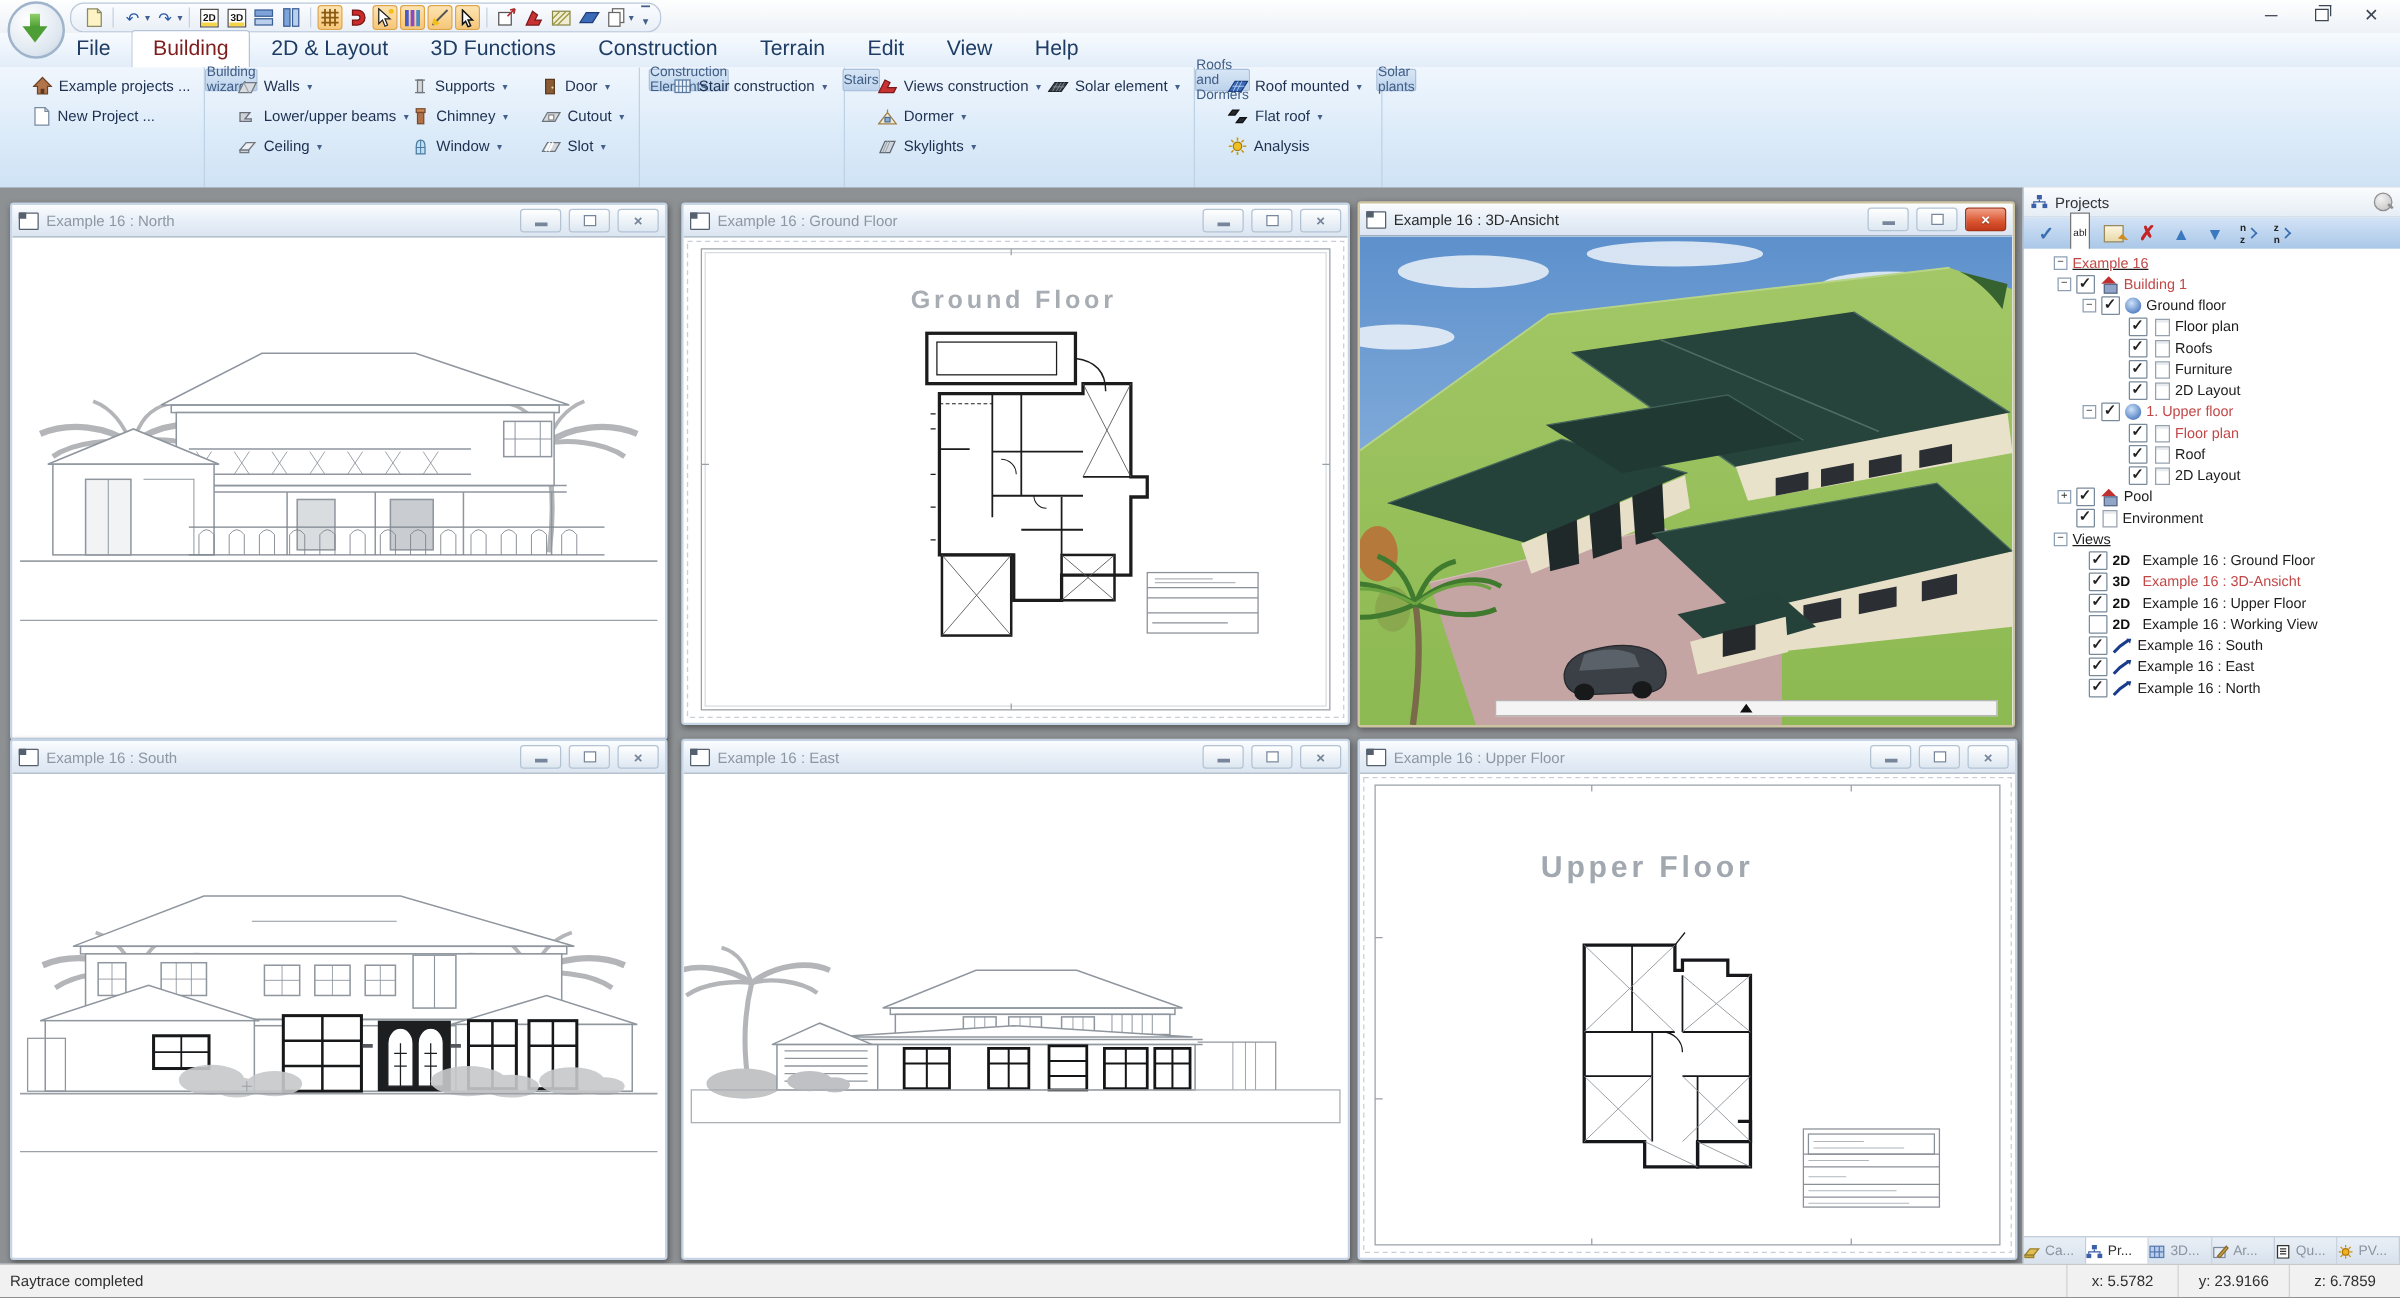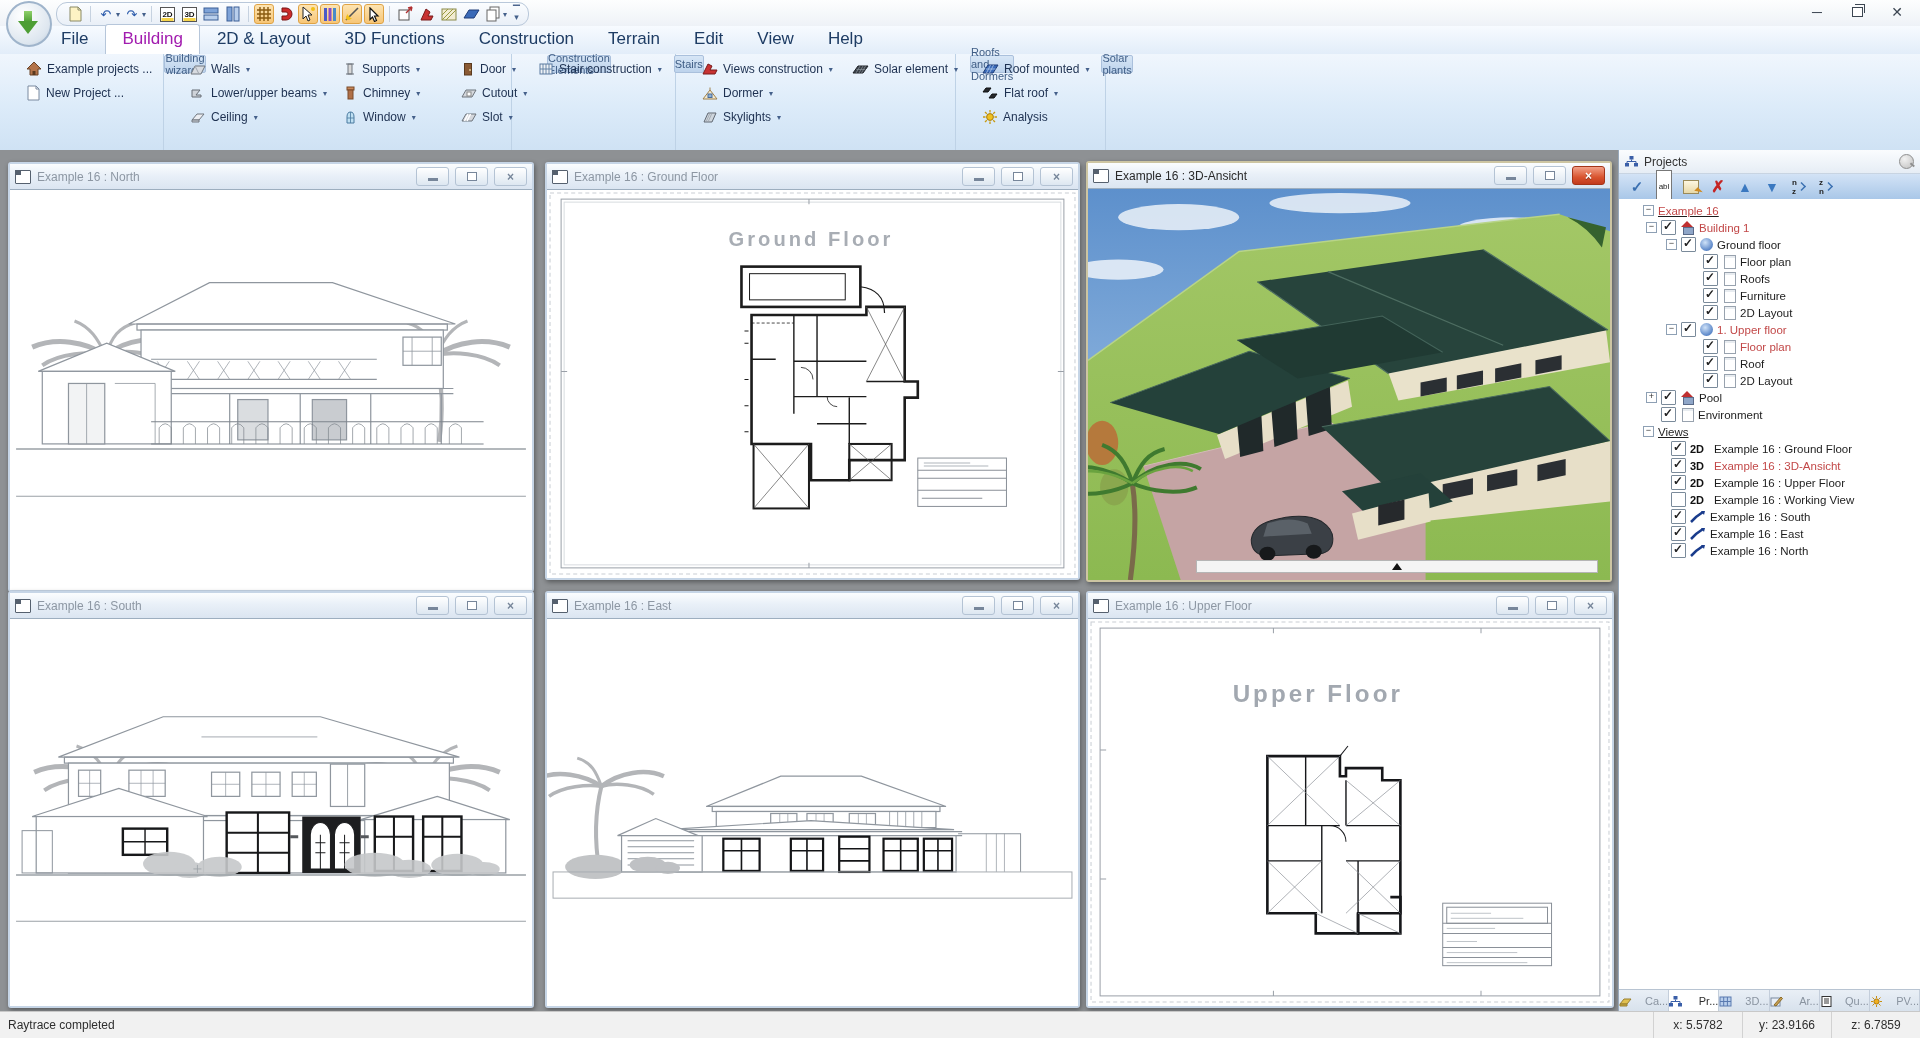--- a/index.html
+++ b/index.html
@@ -26,35 +26,35 @@
   .qoverflow{font-size:9px;color:#44608a;letter-spacing:0;margin-left:4px;line-height:7px;text-align:center;}
   .winctl{position:absolute;right:6px;top:1px;display:flex;gap:6px;z-index:40;}
   .wcb{width:34px;height:22px;display:flex;align-items:center;justify-content:center;color:#3c4652;font-size:14px;}
   .wcb .sq{width:9px;height:8px;border:1.4px solid #3c4652;position:relative;background:#fff;}
   .wcb .sq::before{content:"";position:absolute;left:2px;top:-4px;width:9px;height:8px;border:1.4px solid #3c4652;border-bottom:none;border-left:none;}
   
   .rtabs{position:absolute;left:0;top:26px;right:0;height:28px;
          background:linear-gradient(#f7fbff,#e2edf9);display:flex;align-items:flex-end;padding-left:44px;}
   .rtab{padding:4px 16px 5px;font-size:17px;color:#1e3c64;border:1px solid transparent;border-bottom:none;
         border-radius:3px 3px 0 0;cursor:default;}
-  .rtab.sel{background:#fff;border-color:#b6c6da;color:#a21caf;}
+  .rtab.sel{background:#fff;border-color:#b6c6da;color:#7f1d1d;}
   
   .ribbon{position:absolute;left:0;top:54px;right:0;height:96px;
           background:linear-gradient(#f0f6fd,#dcebf9 55%,#cfe2f4);border-bottom:1px solid #b4c8de;}
   .rgroups{display:flex;height:100%;}
   .rgroup{display:flex;flex-direction:row;border-right:1px solid #bed2e6;position:relative;margin-left:17px;}
   .rgc{flex:1;padding:3px 6px 0;}
   .rglabel{height:16px;margin:1px 3px 3px;border:1px solid #aac0dc;border-radius:2px;
            background:linear-gradient(#d7e6f6,#bdd3ec);font-size:11px;color:#3f5d85;
            display:flex;align-items:center;justify-content:center;}
   .rbtn{display:flex;align-items:center;gap:5px;height:24px;padding:0 3px;font-size:12px;color:#1d3050;
         border-radius:2px;white-space:nowrap;}
   .rbtn .arr{font-size:8px;color:#44608a;margin-left:1px;}
   .ric{flex:none;}
-  .rcols{display:flex;gap:18px;}
+  .rcols{display:flex;gap:4px;}
   .rcol{display:flex;flex-direction:column;}
   
   .workspace{position:absolute;left:0;top:150px;right:0;bottom:26px;background:#8e9194;}
   
   .cw{position:absolute;border:2px solid #c6d5e6;border-radius:3px;background:#fff;
       box-shadow:1px 2px 5px rgba(0,0,0,.4);}
   .cw.active{border-color:#cdc5a2;}
   .ctb{height:25px;background:linear-gradient(#fbfdfe,#e9f0f8 45%,#dbe5f1);display:flex;align-items:center;
        gap:6px;padding:0 5px;}
   .ctb .wicon{width:14px;height:12px;border:1.5px solid #55606e;border-radius:1px;position:relative;background:#fff;flex:none;}
@@ -113,21 +113,21 @@
   .ti-house::before{content:"";position:absolute;left:1px;top:0;width:0;height:0;
       border-left:6.5px solid transparent;border-right:6.5px solid transparent;border-bottom:6px solid #c03030;}
   .ti-house::after{content:"";position:absolute;left:3px;top:6px;width:9px;height:6px;background:#8fa6c8;border:1px solid #5a6a88;}
   .ti-fan{border-radius:50%;width:13px;height:13px;background:radial-gradient(circle at 40% 35%,#cfe2f8,#5a86c8 70%,#39639e);}
   .ti-page{width:10px;height:12px;background:#fff;border:1px solid #98a2ae;margin-left:2px;
            box-shadow:inset 0 2px 0 #e8ecf0;}
   .badge{width:20px;flex:none;font-size:11px;font-weight:bold;color:#111;}
   .red{color:#c24848;}
   .tsvg{flex:none;}
   .ptabs{position:absolute;left:0;right:0;bottom:0;height:22px;background:#dfe7f0;border-top:1px solid #b8c4d2;display:flex;}
-  .ptab{flex:1;display:flex;align-items:center;justify-content:space-between;gap:4px;font-size:11px;color:#8a94a0;
+  .ptab{flex:1;display:flex;align-items:center;justify-content:flex-start;gap:4px;font-size:11px;color:#8a94a0;
         border-right:1px solid #c4cedb;background:linear-gradient(#e9eff6,#d7e1ec);}
   .ptab.sel{background:#fff;color:#2e2e2e;}
   .pt-ic{width:13px;height:11px;flex:none;}
   
   .statusbar{position:absolute;left:0;right:0;bottom:0;height:26px;background:#f1f1f1;border-top:1px solid #c8c8c8;
              display:flex;align-items:center;font-size:12px;color:#2e2e2e;}
   .statusbar .lmsg{padding-left:8px;flex:1;}
   .coords{display:flex;height:100%;}
   .coord{width:88px;display:flex;align-items:center;justify-content:center;border-left:1px solid #d2d2d2;}
 </style>

